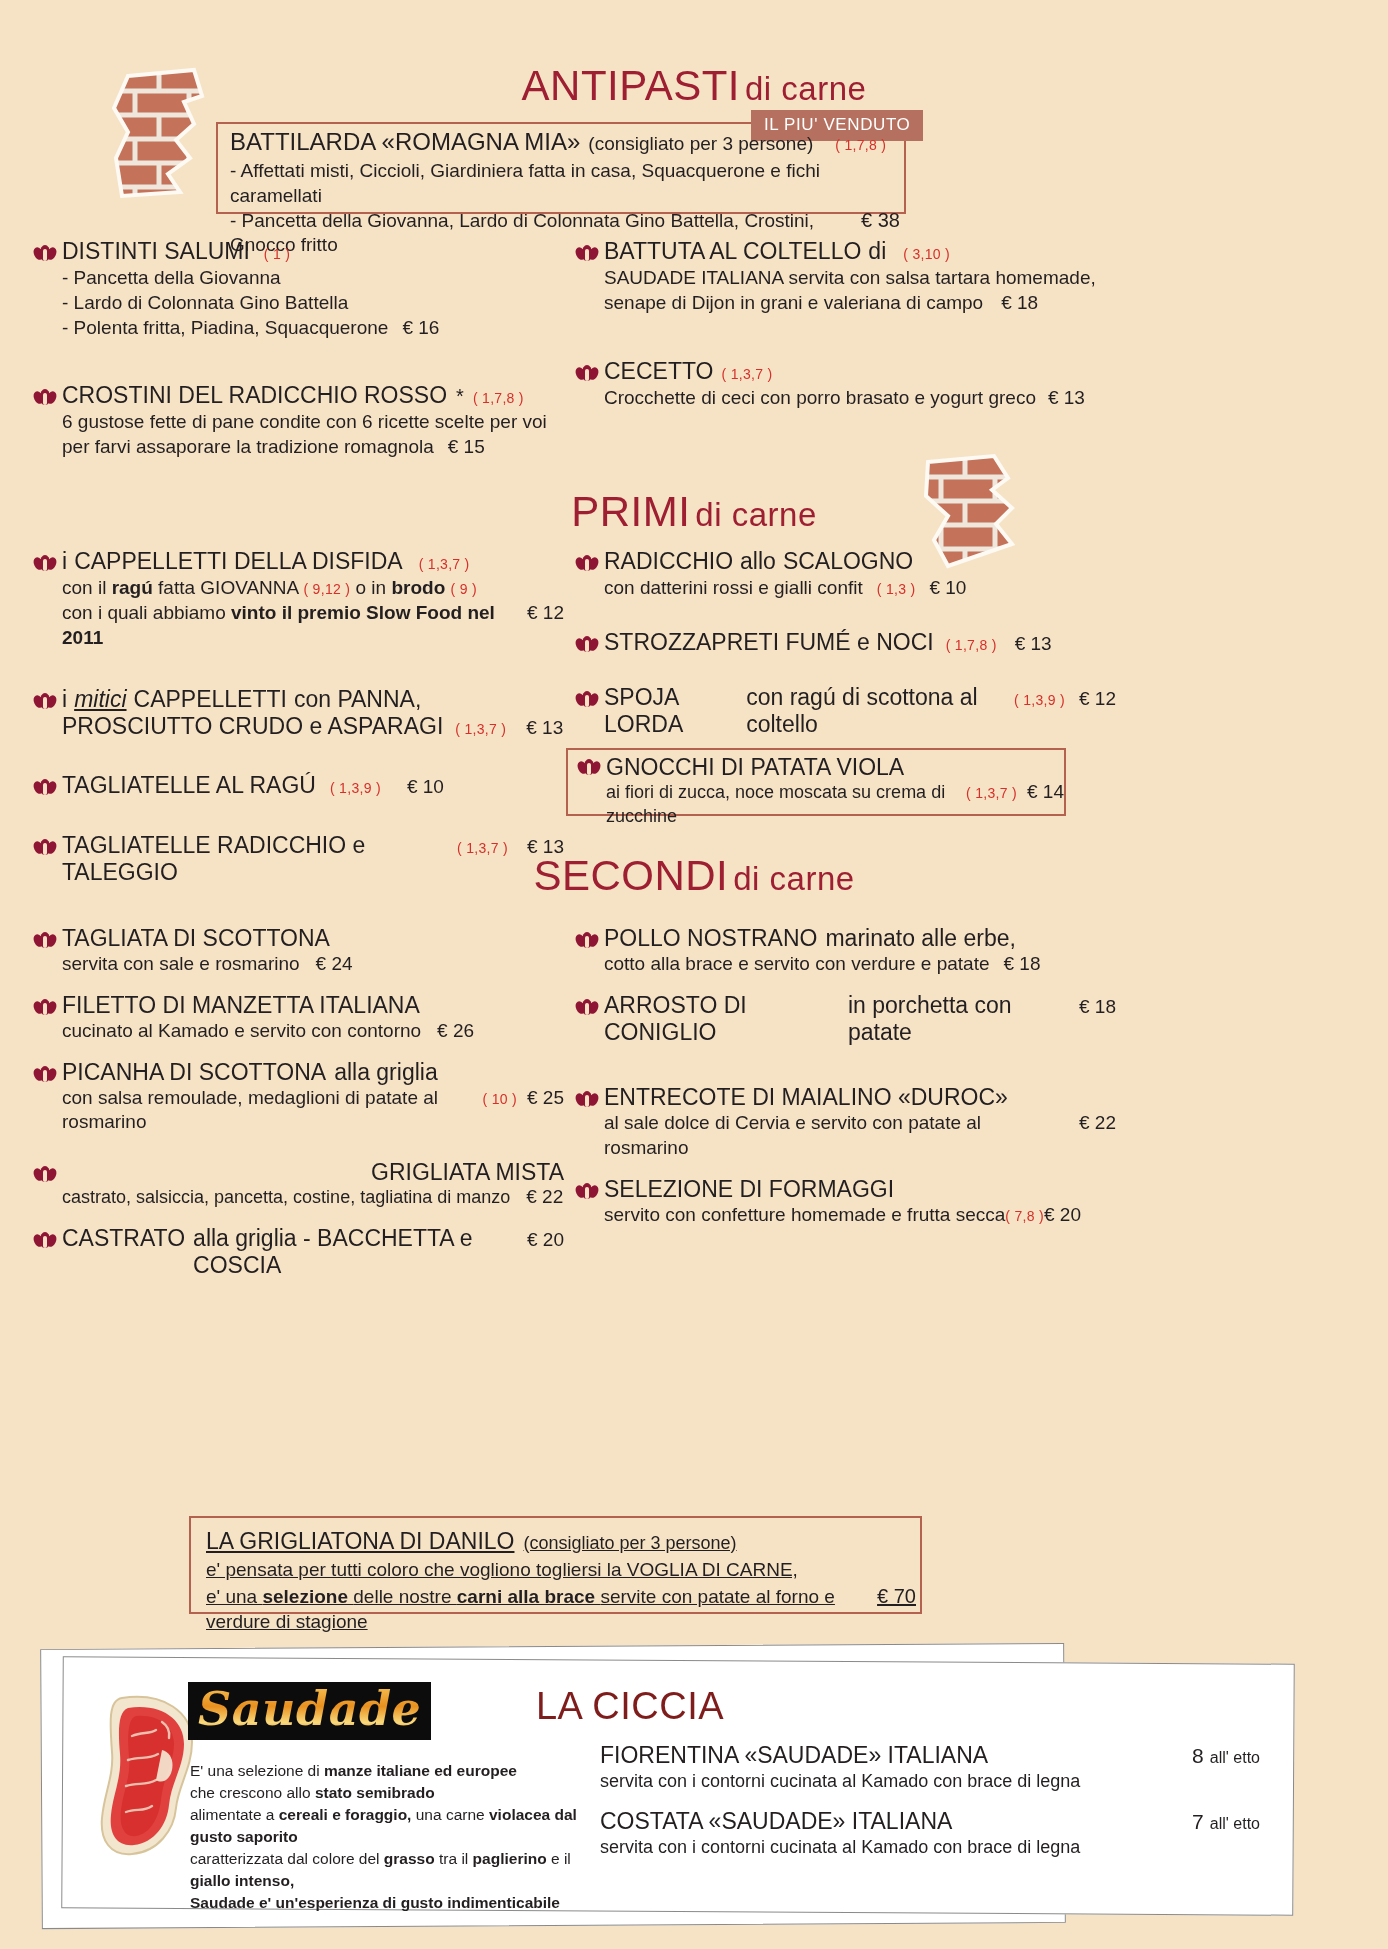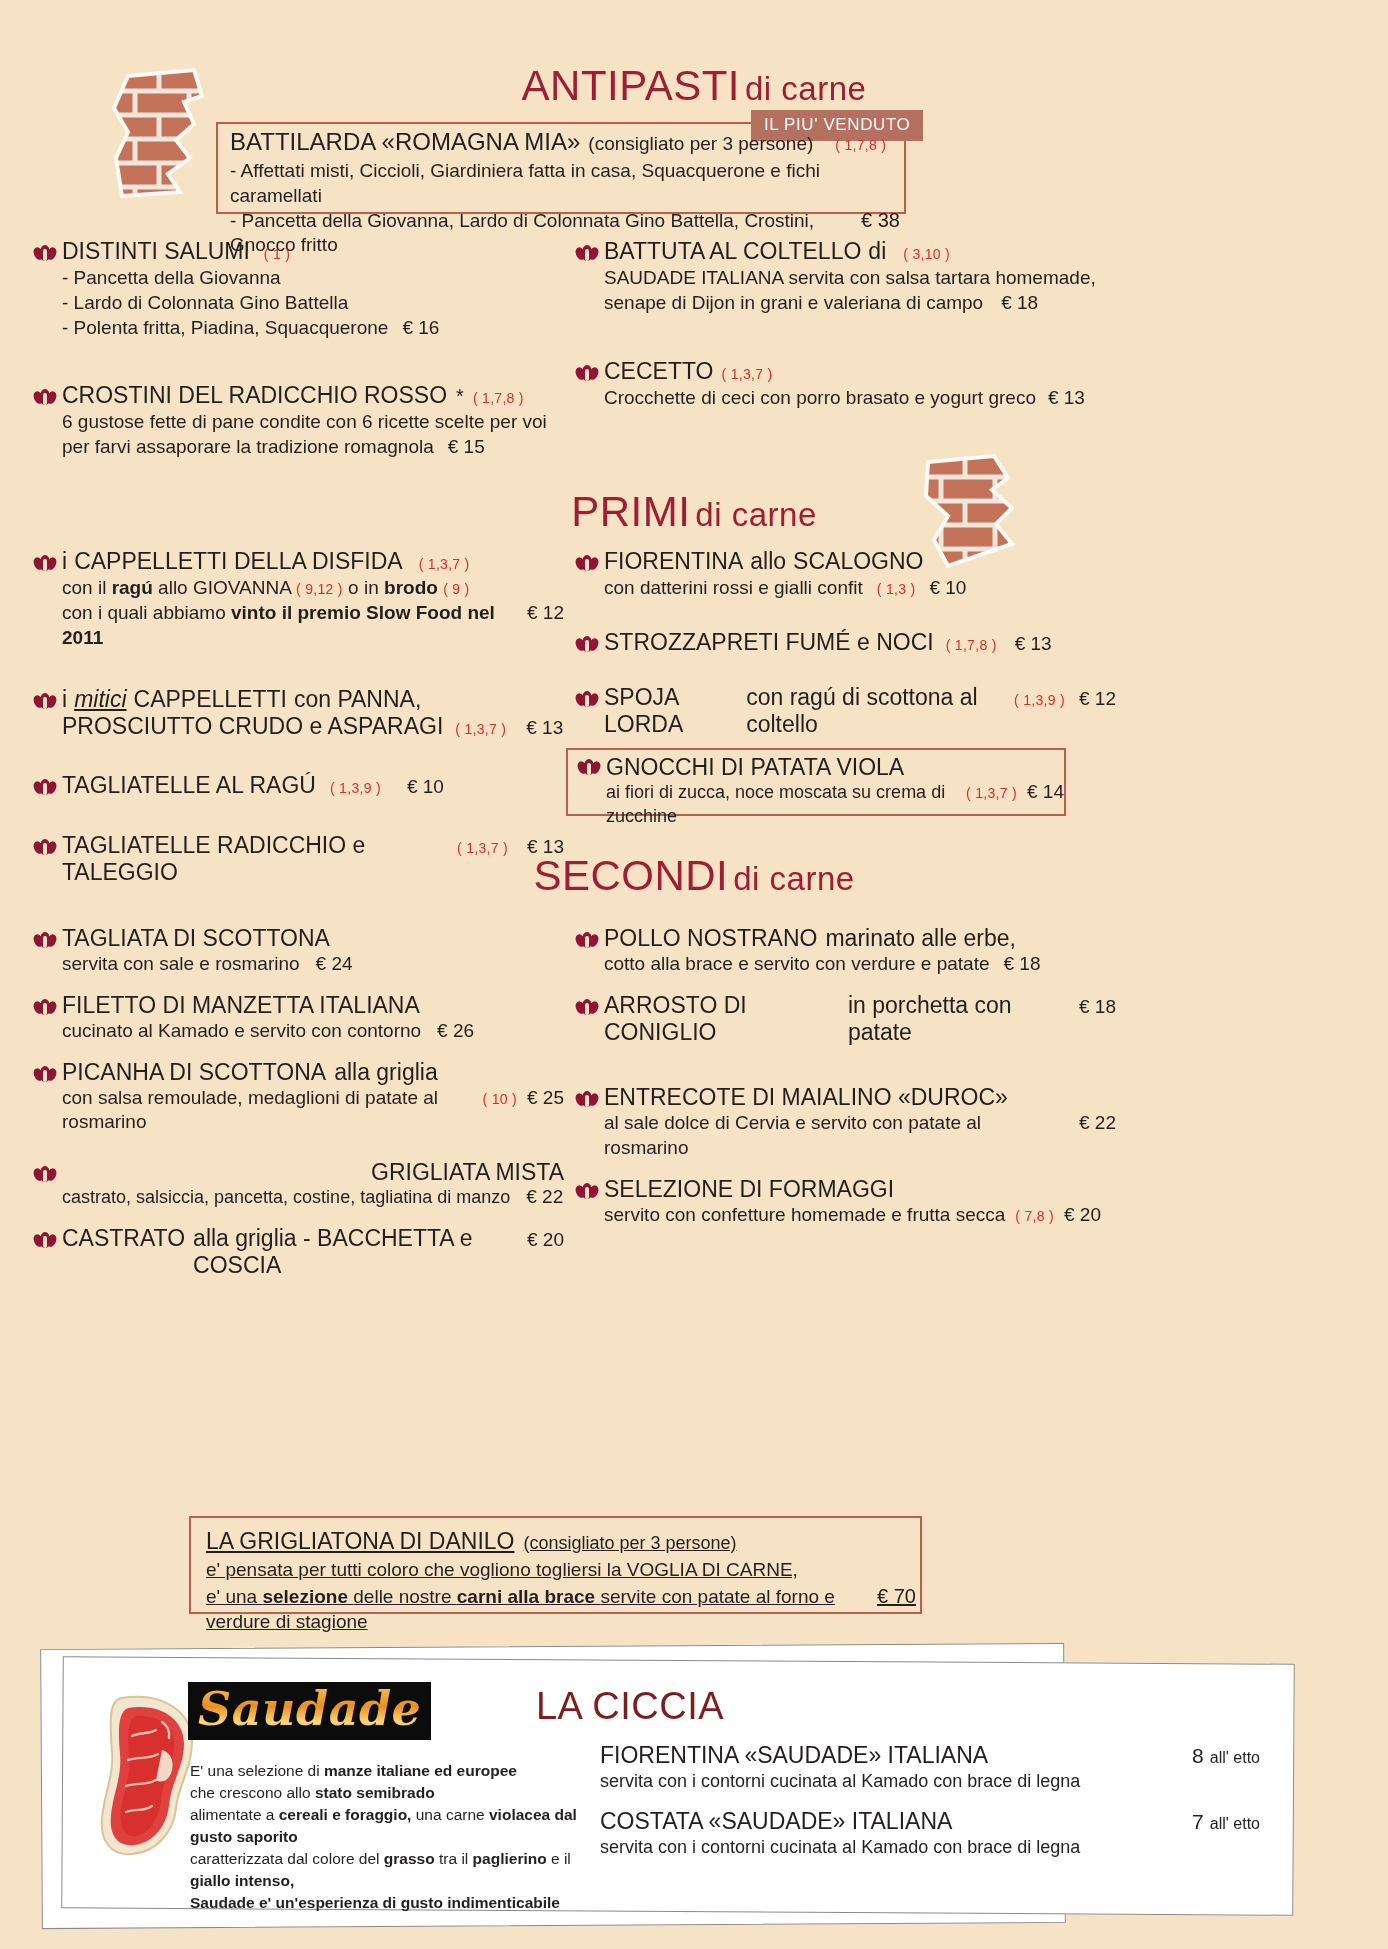--- a/index.html
+++ b/index.html
@@ -276,21 +276,21 @@
           <i class="c"></i>
           <i class="s"></i>
         </div>
       <div class="dish-body">
         <div style="display:flex;align-items:baseline;gap:7px;">
           <span class="d-title lc">i</span>
           <span class="d-title">CAPPELLETTI DELLA DISFIDA</span>
           <span class="alg" style="margin-left:9px;">( 1,3,7 )</span>
         </div>
         <div class="d-sub bigger" style="margin-top:1px;">
-          <span>con il </span><span class="bold">ragú </span><span>allo GIOVANNA </span><span class="alg">( 9,12 )</span><span>  o in </span><span class="bold">brodo </span><span class="alg">( 9 )</span>
+          <span>con il </span><span class="bold">ragú </span><span>fatta GIOVANNA </span><span class="alg">( 9,12 )</span><span>  o in </span><span class="bold">brodo </span><span class="alg">( 9 )</span>
         </div>
         <div class="d-sub bigger" style="display:flex;align-items:baseline;">
           <span><span>con i quali abbiamo </span><span class="bold">vinto il premio Slow Food nel 2011</span></span>
           <span class="price" style="font-size:19px;margin-left:20px;">€ 12</span>
         </div>
       </div>
     </div>
 
     <div class="dish" style="margin-top:36px;">
       <div class="bullet">
@@ -351,21 +351,21 @@
 
     <div class="dish">
       <div class="bullet">
           <i class="l"></i>
           <i class="r"></i>
           <i class="c"></i>
           <i class="s"></i>
         </div>
       <div class="dish-body">
         <div style="display:flex;align-items:baseline;gap:7px;">
-          <span class="d-title">FIORENTINA</span>
+          <span class="d-title">RADICCHIO</span>
           <span class="d-title lc">allo</span>
           <span class="d-title">SCALOGNO</span>
         </div>
         <div style="display:flex;align-items:baseline;gap:14px;margin-top:1px;">
           <span class="d-sub bigger">con datterini rossi e gialli confit</span>
           <span class="alg">( 1,3 )</span>
           <span class="price" style="font-size:19px;">€ 10</span>
         </div>
       </div>
     </div>
@@ -571,21 +571,21 @@
 
     <div class="dish" style="margin-top:15px;">
       <div class="bullet">
           <i class="l"></i>
           <i class="r"></i>
           <i class="c"></i>
           <i class="s"></i>
         </div>
       <div class="dish-body">
         <div class="d-title">SELEZIONE DI FORMAGGI</div>
-        <div style="display:flex;align-items:baseline;gap:10px;">
+        <div style="display:flex;align-items:baseline;">
           <span class="d-sub bigger">servito con confetture homemade e frutta secca</span>
           <span class="alg">( 7,8 )</span>
           <span class="price" style="font-size:19px;">€ 20</span>
         </div>
       </div>
     </div>
   </div>
 
   <div class="redbox" style="position:absolute;left:189px;top:1516px;width:733px;height:98px;"></div>
   <div style="position:absolute;left:206px;top:1528px;width:710px;text-decoration:underline;">

